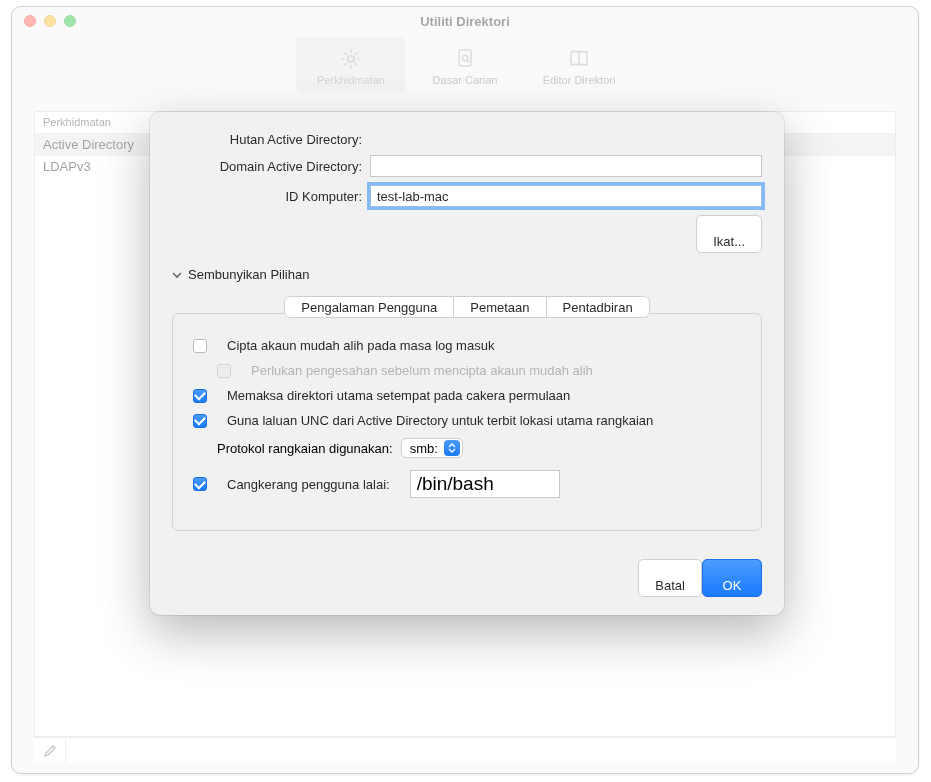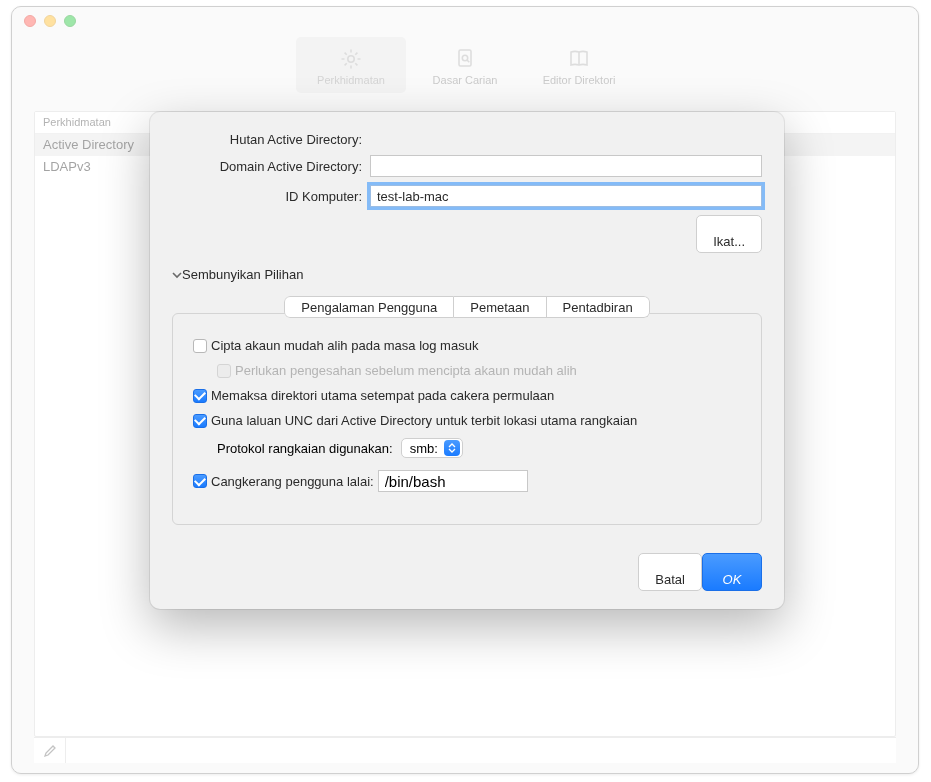--- a/index.html
+++ b/index.html
@@ -151,25 +151,25 @@
 }
 .bind-btn-row { display: flex; justify-content: flex-end; margin: 8px 0 14px 0; }
 .push-btn {
   padding: 18px 16px; min-width: 60px;
   border: 1px solid #cfcfcf; border-radius: 5px;
   background: #fff; color: #2a2a2a;
   font-size: 13px; height: 22px;
 }
 .push-btn.primary {
   background: linear-gradient(#4a9bff, #1a7bff);
-  border-color: #1a6fe8; color: #fff; font-style: italic;
+  border-color: #1a6fe8; color: #fff;
 }
 
 .disclosure {
-  display: flex; align-items: center; 
+  display: flex; align-items: center; gap: 6px;
   margin-bottom: 10px;
   color: #2a2a2a;
 }
 .disclosure svg { flex-shrink: 0; }
 
 .seg {
   display: flex; justify-content: center;
   margin-bottom: 0;
 }
 .seg-inner {
@@ -194,21 +194,21 @@
 .seg-btn.active { background: #fff; font-weight: 400; }
 
 .pane {
   border: 1px solid #d4d4d4;
   border-radius: 6px;
   background: #f1f1f1;
   padding: 24px 20px 22px 20px;
   margin-top: -1px;
 }
 .chk-row {
-  display: flex; align-items: center; gap: 4px;
+  display: flex; align-items: center; gap: 20px;
   margin-bottom: 10px;
   font-size: 13px;
   color: #2a2a2a;
 }
 .chk-row.indent { margin-left: 24px; color: #b4b4b4; }
 .chk {
   width: 14px; height: 14px;
   border: 1px solid #b8b8b8;
   border-radius: 3px;
   background: #fff;
@@ -244,42 +244,43 @@
 }
 .popup .arrows {
   width: 16px; height: 16px;
   background: linear-gradient(#4a9bff, #1a7bff);
   border-radius: 4px;
   margin-left: 6px;
   display: flex; flex-direction: column; align-items: center; justify-content: center;
 }
 .popup .arrows svg { display: block; }
 .shell-input {
-  width: 150px; height: 22px;
+  width: 150px; height: 28px;
   border: 1px solid #c8c8c8;
   padding: 3px 6px;
-  font-size: 15px;
+  font-size: 19px;
   background: #fff;
 }
 
 .sheet-footer {
   display: flex; justify-content: flex-end; gap: 0;
   margin-top: 28px;
 }
 </style>
 </head>
 <body>
 
 <div class="window">
   <div class="titlebar">
     <div class="traffic">
       <span class="tr-close"></span>
       <span class="tr-min"></span>
       <span class="tr-max"></span>
     </div>
+    <div class="win-title">Utiliti Direktori</div>
   </div>
 
   <div class="toolbar">
     <div class="tb-item selected">
       <svg width="24" height="24" viewBox="0 0 24 24" fill="none" stroke="#b4b4b4" stroke-width="1.6">
           <circle cx="12" cy="12" r="3.2"></circle>
           <path d="M12 2.5v3M12 18.5v3M21.5 12h-3M5.5 12h-3M18.4 5.6l-2.1 2.1M7.7 16.3l-2.1 2.1M18.4 18.4l-2.1-2.1M7.7 7.7 5.6 5.6"></path>
         </svg>
       <span class="tb-label">Perkhidmatan</span>
     </div>

